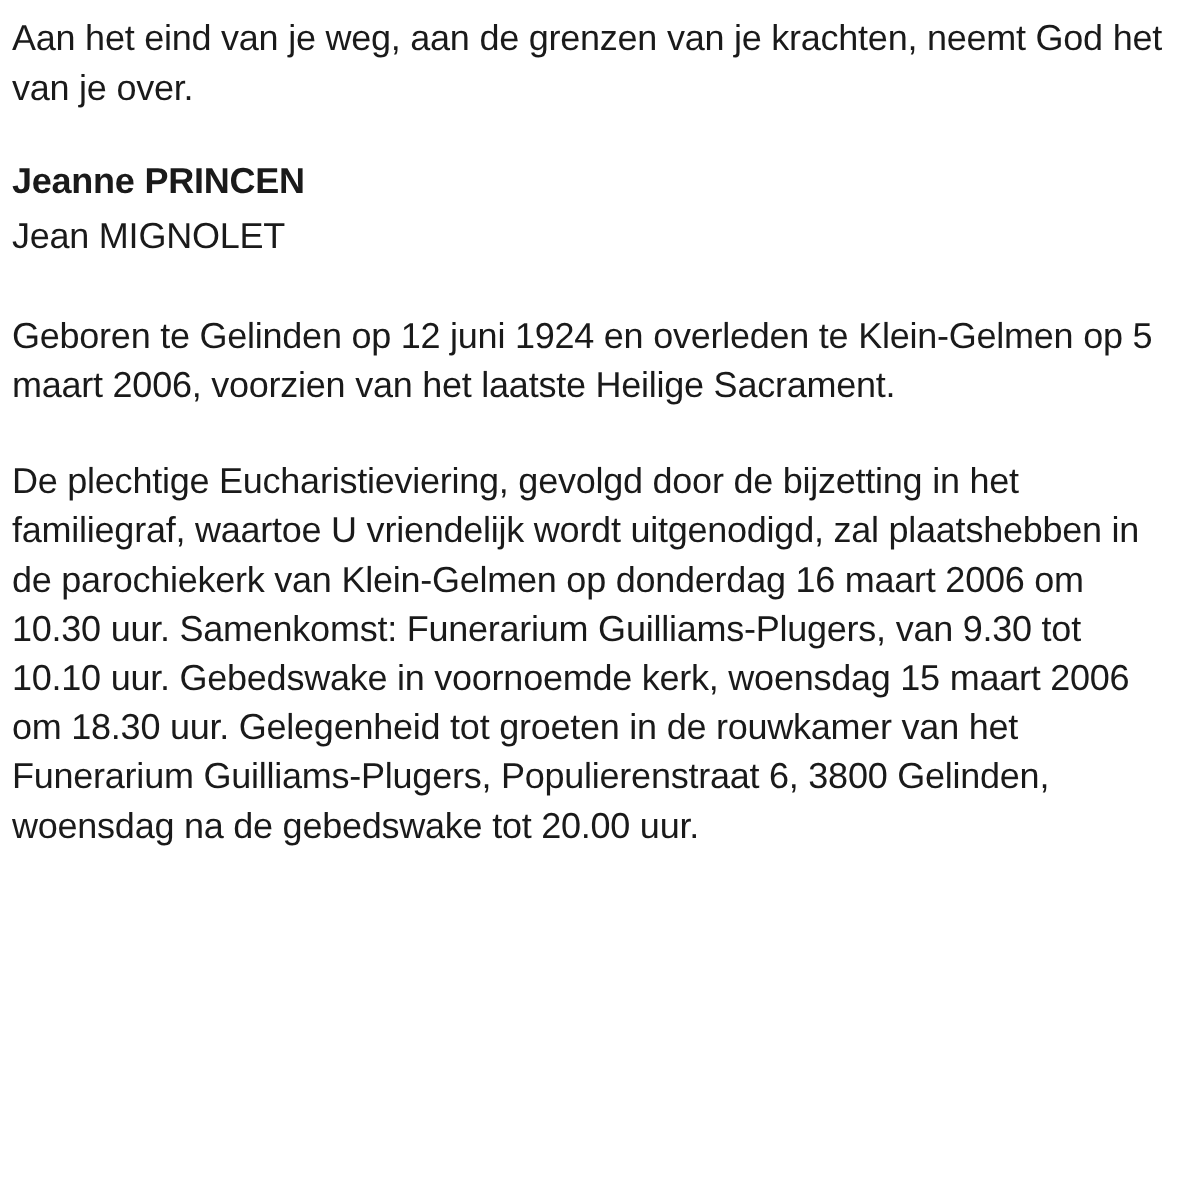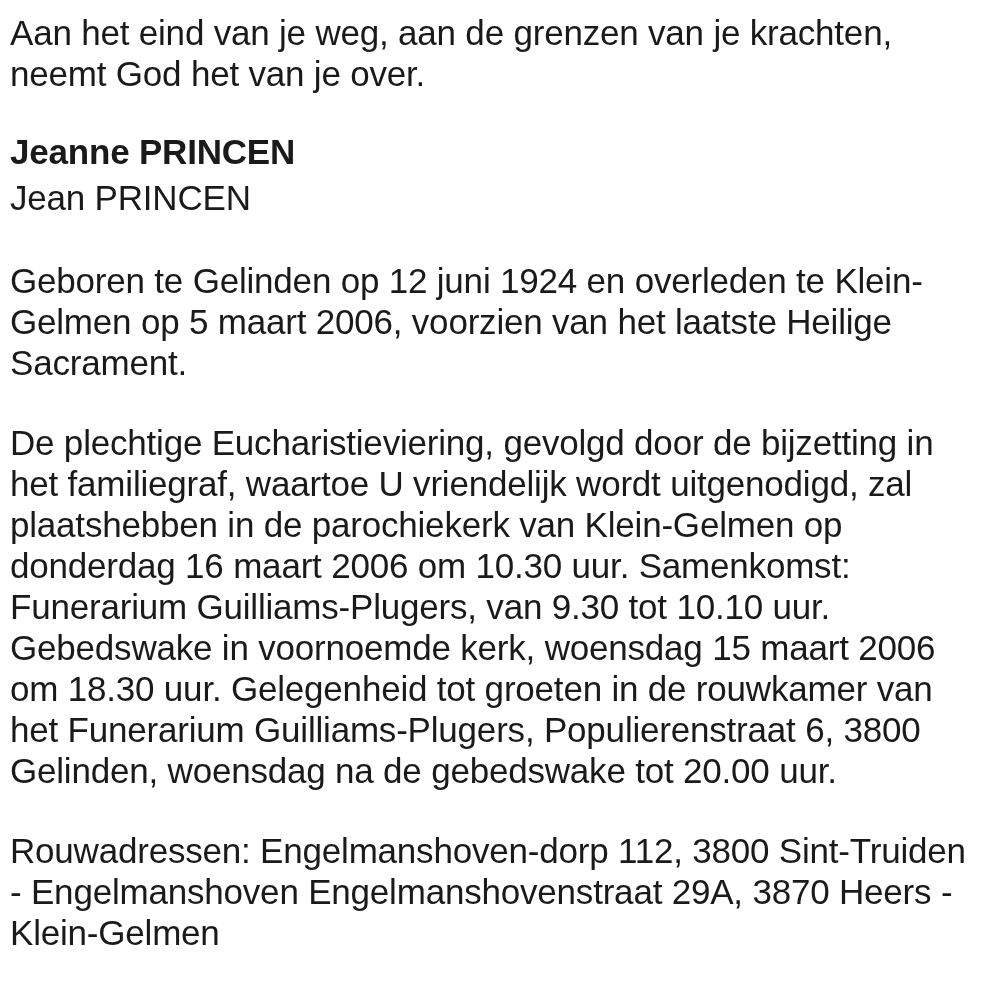--- a/index.html
+++ b/index.html
@@ -8,21 +8,21 @@
     background: #ffffff;
   }
   .page {
     width: 1000px;
     height: 998px;
     box-sizing: border-box;
     padding: 12px 26px 10px 10px;
     background: #ffffff;
     font-family: "Liberation Sans", "DejaVu Sans", sans-serif;
     color: #1a1a1a;
-    font-size: 35px;
+    font-size: 30px;
     line-height: 41px;
     letter-spacing: -0.2px;
     overflow: hidden;
   }
   .para {
     margin: 0 0 39px 0;
   }
   .epigraph {
     margin-bottom: 37px;
   }
@@ -41,23 +41,22 @@
 </style>
 </head>
 <body>
 
 <div class="page">
 
   <p class="para epigraph">Aan het eind van je weg, aan de grenzen van je krachten, neemt God het van je over.</p>
 
   <div class="name-block">
     <p class="name-line deceased-name">Jeanne PRINCEN</p>
-    <p class="name-line">Jean PRINCEN</p>
+    <p class="name-line">Jean MIGNOLET</p>
   </div>
 
   <p class="para">Geboren te Gelinden op 12 juni 1924 en overleden te Klein-Gelmen op 5 maart 2006, voorzien van het laatste Heilige Sacrament.</p>
 
   <p class="para">De plechtige Eucharistieviering, gevolgd door de bijzetting in het familiegraf, waartoe U vriendelijk wordt uitgenodigd, zal plaatshebben in de parochiekerk van Klein-Gelmen op donderdag 16 maart 2006 om 10.30 uur. Samenkomst: Funerarium Guilliams-Plugers, van 9.30 tot 10.10 uur. Gebedswake in voornoemde kerk, woensdag 15 maart 2006 om 18.30 uur. Gelegenheid tot groeten in de rouwkamer van het Funerarium Guilliams-Plugers, Populierenstraat 6, 3800 Gelinden, woensdag na de gebedswake tot 20.00 uur.</p>
 
-  <p class="para">Rouwadressen: Engelmanshoven-dorp 112, 3800 Sint-Truiden - Engelmanshoven Engelmanshovenstraat 29A, 3870 Heers - Klein-Gelmen</p>
 
 
 </div>
 
 </body></html>

